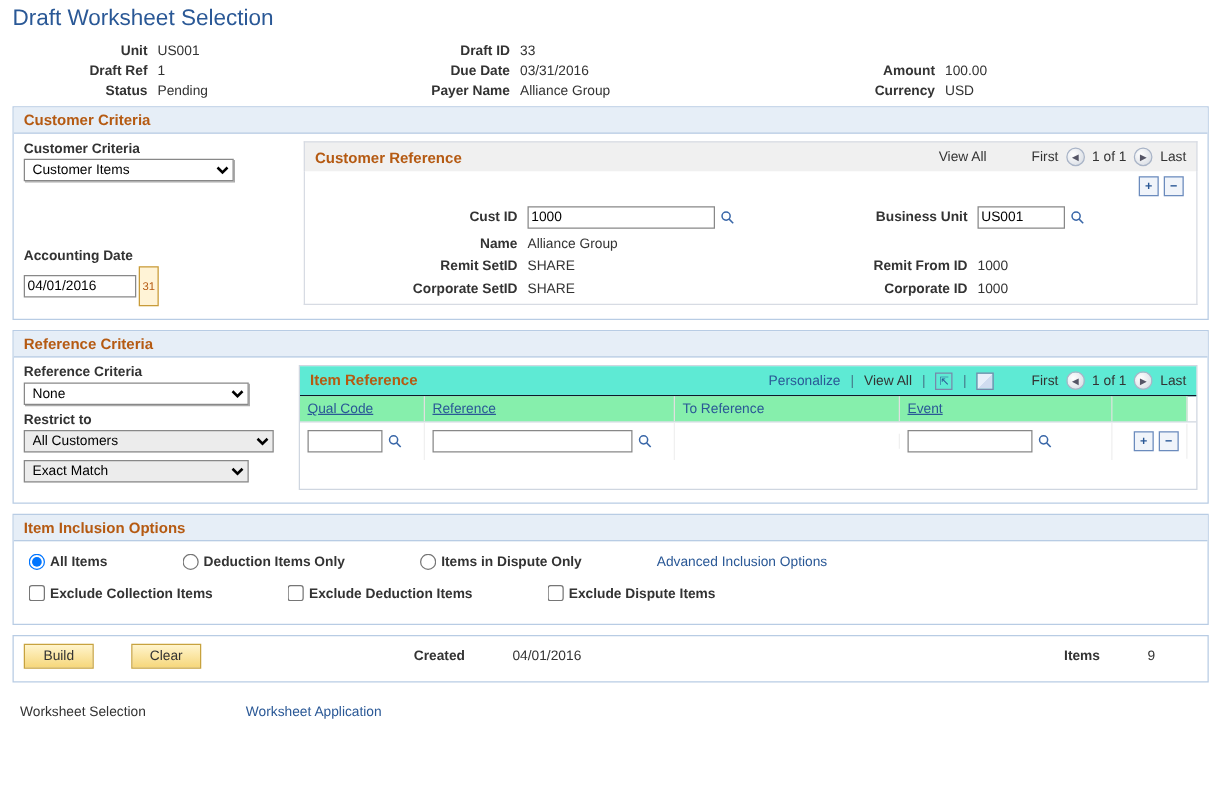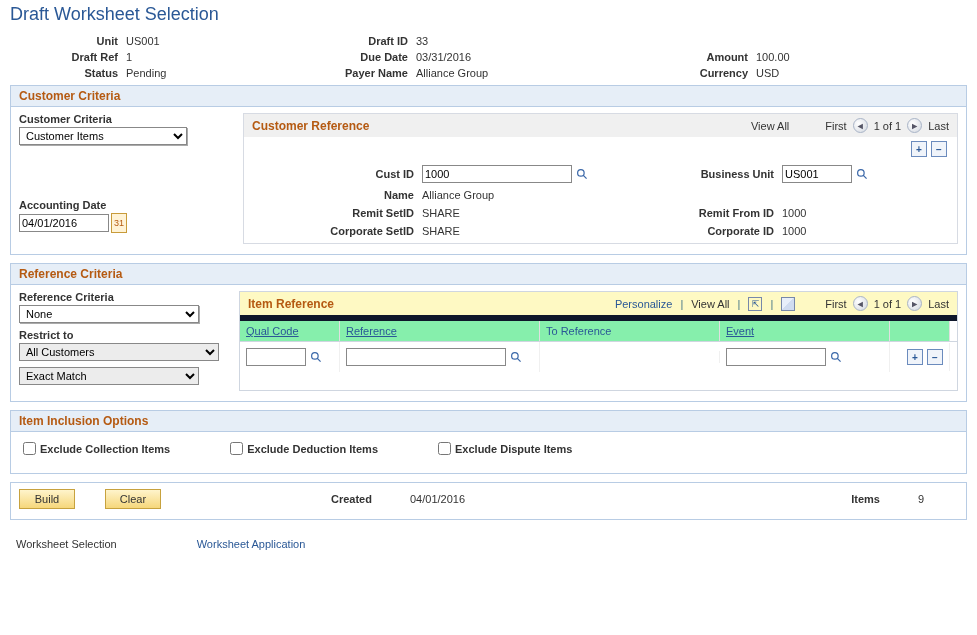--- a/index.html
+++ b/index.html
@@ -76,36 +76,36 @@
   .sq-btn {
     width: 16px; height: 16px; border: 1px solid #6b8bbd;
     background: #f0f4fa; display: inline-flex; align-items: center; justify-content: center;
     color: #2a5896; font-weight: bold; font-size: 10px; cursor: pointer;
   }
   .mag {
     width: 14px; height: 14px; display: inline-flex; align-items: center; justify-content: center; cursor: pointer;
   }
   .mag svg { width: 13px; height: 13px; }
   .date-cal {
-    width: 16px; height: 20px; display: inline-flex; align-items: center; justify-content: center; cursor: pointer;
+    width: 16px; height: 32px; display: inline-flex; align-items: center; justify-content: center; cursor: pointer;
     background: #fff3d6; border: 1px solid #c89b3a; font-size: 9px; color: #b55a12;
   }
   .nav-circle {
     width: 15px; height: 15px; border-radius: 50%; background: radial-gradient(circle at 35% 35%, #fff, #d3d8e0); border: 1px solid #a9b4c7;
     display: inline-flex; align-items: center; justify-content: center; color: #556; font-size: 9px; cursor: pointer;
   }
 
   .left-col { width: 210px; flex-shrink: 0; }
   .right-col { flex: 1; border: 1px solid #cfd6e0; }
 
   .flex-row { display: flex; gap: 10px; }
 
   .item-ref-head {
-    background: #fef9c3; display: flex; align-items: center; justify-content: space-between;
-    padding: 4px 8px; border-bottom: 6px solid #0f172a;
+    background: #5eead4; display: flex; justify-content: space-between;
+    padding: 4px 8px; border-bottom: 1px solid #0f172a;
   }
   .table-cols {
     display: grid;
     grid-template-columns: 100px 200px 180px 170px 60px;
     border-bottom: 1px solid #cfd6e0;
   }
   .th {
     background: #86efac; color: #2a5896; font-weight: normal; text-align: left;
     padding: 4px 6px; border-right: 1px solid #e0e0e0; text-decoration: underline; cursor: pointer; font-size: 11px;
   }
@@ -310,20 +310,35 @@
       </div>
     </div>
   </div>
 </div>
 
 <div class="section-box">
   <div class="section-header">Item Inclusion Options</div>
   <div class="section-body">
     <div class="options-row">
       <label class="opt">
+          <input type="radio" name="incl" checked="" style=""> 
+          <span>All Items</span>
+        </label>
+      <label class="opt">
+          <input type="radio" name="incl" style=""> 
+          <span>Deduction Items Only</span>
+        </label>
+      <label class="opt">
+          <input type="radio" name="incl" style=""> 
+          <span>Items in Dispute Only</span>
+        </label>
+      <a>Advanced Inclusion Options</a>
+    </div>
+    <div class="options-row">
+      <label class="opt">
           <input type="checkbox" style=""> 
           <span>Exclude Collection Items</span>
         </label>
       <label class="opt">
           <input type="checkbox" style=""> 
           <span>Exclude Deduction Items</span>
         </label>
       <label class="opt">
           <input type="checkbox" style=""> 
           <span>Exclude Dispute Items</span>

